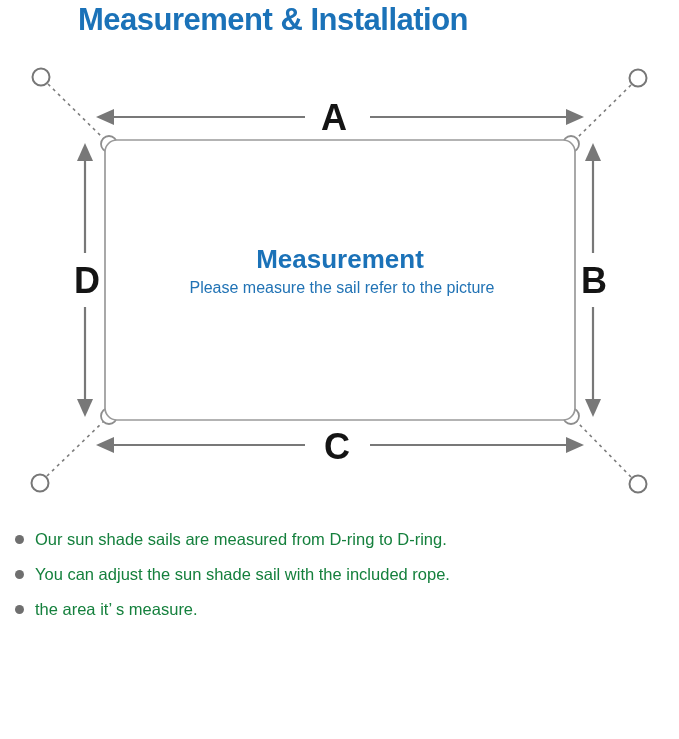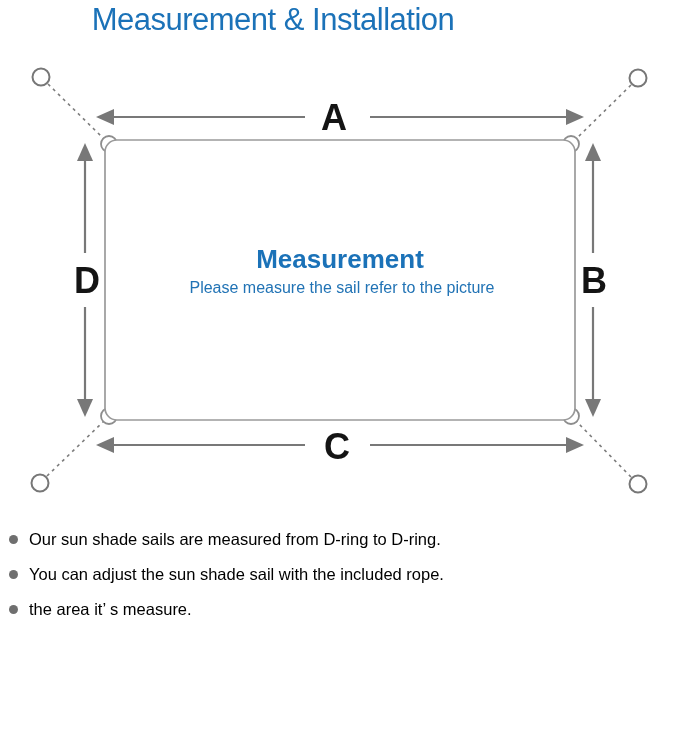--- a/index.html
+++ b/index.html
@@ -6,38 +6,38 @@
   html, body { background: #ffffff; }
   body {
     width: 679px; height: 739px;
     position: relative;
     overflow: hidden;
     font-family: "Liberation Sans", sans-serif;
   }
   .page-title {
     position: absolute; top: 2px; left: 0; width: 546px;
     text-align: center;
-    font-size: 31px; font-weight: normal;
+    font-size: 31px; font-weight: bold;
     color: #1b72b8;
     letter-spacing: -0.5px;
   }
   .diagram-wrap {
     position: absolute; top: 55px; left: 0;
     width: 679px; height: 460px;
   }
   .notes {
     position: absolute; top: 528px; left: 0; width: 679px;
     list-style: none;
   }
   .note-item {
     display: flex;
     align-items: flex-start;
-    padding-left: 9px;
+    padding-left: 15px;
     margin-bottom: 13px;
-    color: #000000;
+    color: #15803d;
     font-size: 16.5px;
     line-height: 22px;
   }
   .note-bullet {
     flex: 0 0 auto;
     width: 9px; height: 9px;
     border-radius: 50%;
     background: #6f6f6f;
     margin-top: 7px;
     margin-right: 11px;

